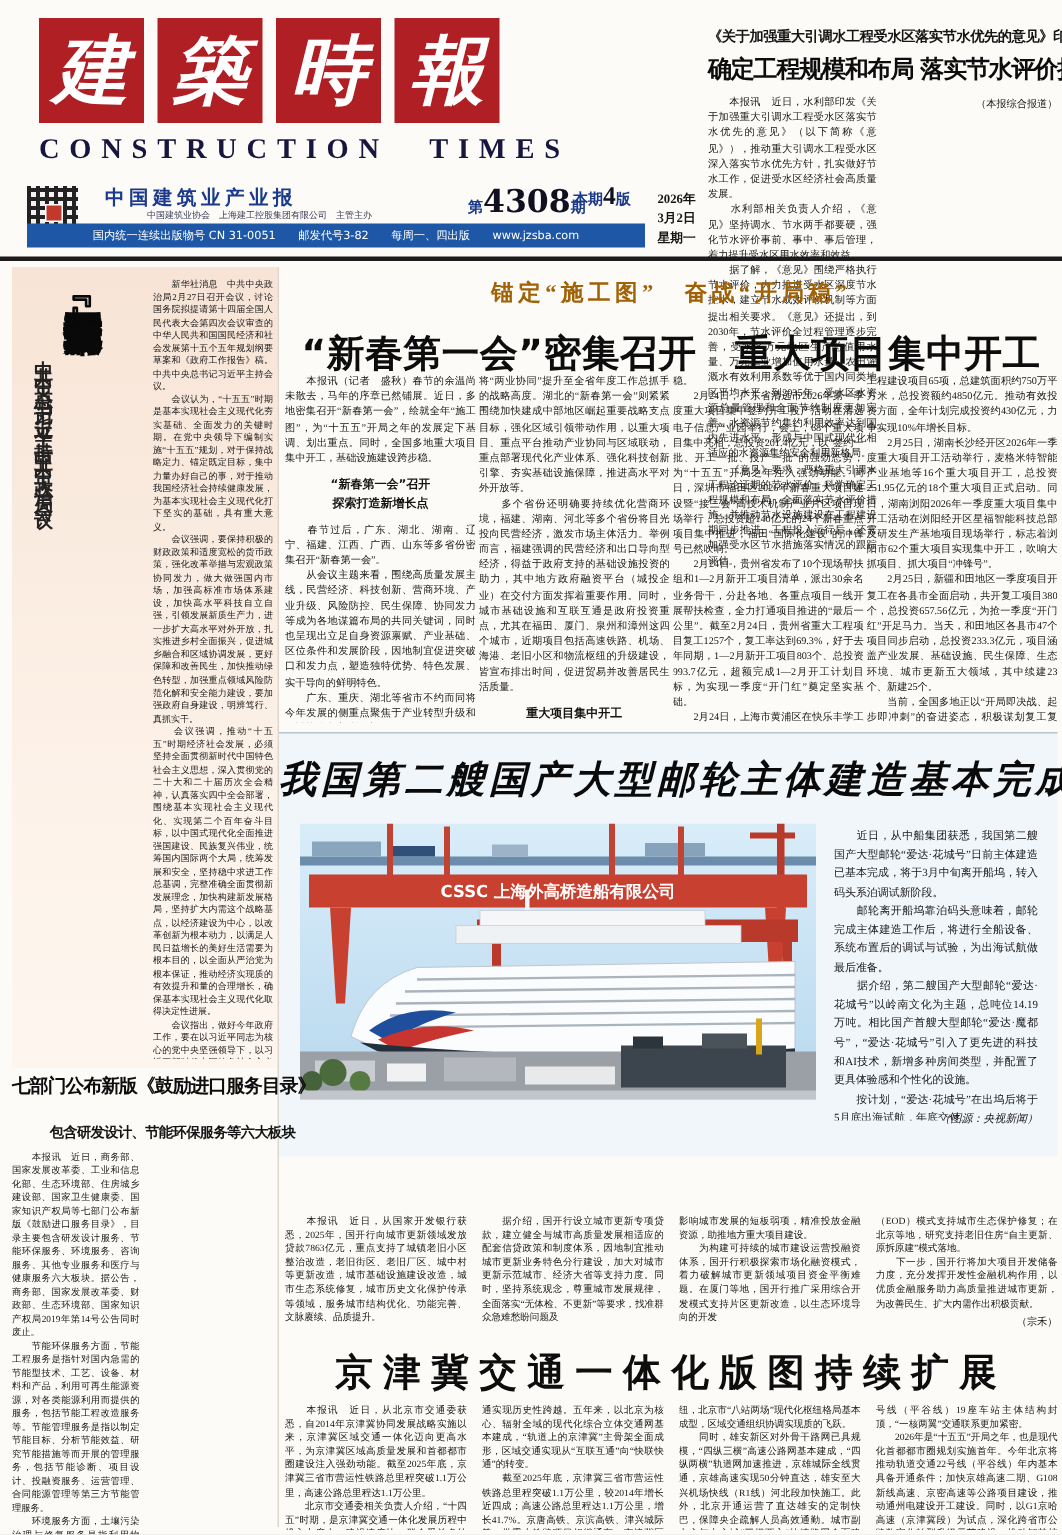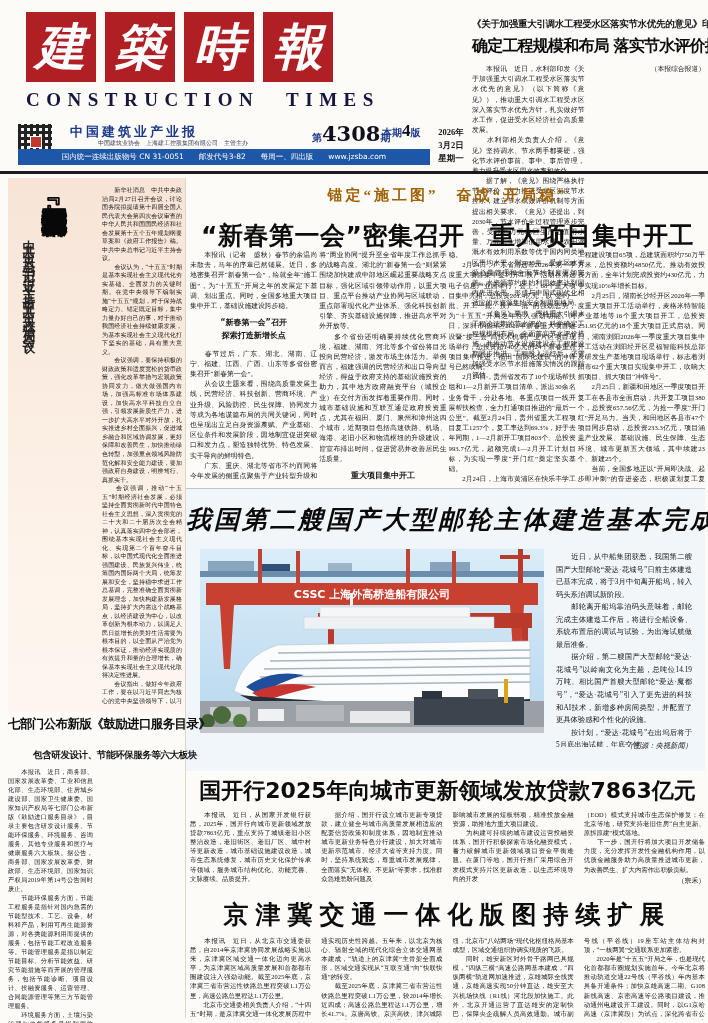--- a/index.html
+++ b/index.html
@@ -270,21 +270,20 @@
     <div class="cat-cols">
       <div class="body-txt">　　本报讯　近日，商务部、国家发展改革委、工业和信息化部、生态环境部、住房城乡建设部、国家卫生健康委、国家知识产权局等七部门公布新版《鼓励进口服务目录》，目录主要包含研发设计服务、节能环保服务、环境服务、咨询服务、其他专业服务和医疗与健康服务六大板块。据公告，商务部、国家发展改革委、财政部、生态环境部、国家知识产权局2019年第14号公告同时废止。
 　　节能环保服务方面，节能工程服务是指针对国内急需的节能型技术、工艺、设备、材料和产品，利用可再生能源资源，对各类能源利用而提供的服务，包括节能工程改造服务等。节能管理服务是指以制定节能目标、分析节能效益、研究节能措施等而开展的管理服务，包括节能诊断、项目设计、投融资服务、运营管理、合同能源管理等第三方节能管理服务。
 　　环境服务方面，土壤污染治理与修复服务是指利用物理、化学和生物的方法转移、吸收、降解和转化土壤中的污染物，使其浓度降低到可接受水平，或将有毒有害的污染物转化为无害物质的服务，包括农业用地污染防治修复服务、建设用地污染防治修复服务，及国外治理与修复土壤的先进技术方案等。
 　　咨询服务方面，技术管理咨询服务是指围绕特定技术改造、工程建设、科技成果推广与应用等开展的技术管理与咨询服务，包括引进国外先进技术和设备生产装置，聘请外籍技术人员提供技术咨询服务等。环境咨询服务是指围绕环境污染治理、预防监测、环保生产等领域开展的专业咨询服务，包括环境调查、环境影响评价、环境监理、环境工程咨询、环境管理体系认证、环境设计等咨询服务，以及为治理水体、大气及土壤等污染提供解决方案的咨询服务等。
 　　其他专业服务还包括绿色建筑（工程）及其他与低碳相关的设计、评估或认证服务。该服务是指与绿色低碳发展相关或与发展新质生产力相关的服务咨询、设计和验证服务，以及相关设计服务。
 　　据编制说明，目录的制订遵循三项原则：一是国内急需，适应产业高质量发展需求，生产性服务有利于加快形成和发展新质生产力和绿色低碳转型，生活性服务有利于满足人民群众对美好生活的需要；二是主管部门既有鼓励支持政策依据；三是国内禁止开放的服务进口领域不纳入。（本报综合报道）</div>
     </div>
   </div>
 
-  <div class="abs cdb-head h-sans">国开行2025年向城市更新领域发放贷款7863亿元</div>
   <div class="abs cdb-cols">
     <div class="col">
         <div class="body-txt">　　本报讯　近日，从国家开发银行获悉，2025年，国开行向城市更新领域发放贷款7863亿元，重点支持了城镇老旧小区整治改造，老旧街区、老旧厂区、城中村等更新改造，城市基础设施建设改造，城市生态系统修复，城市历史文化保护传承等领域，服务城市结构优化、功能完善、文脉赓续、品质提升。</div>
       </div>
     <div class="col">
         <div class="body-txt">　　据介绍，国开行设立城市更新专项贷款，建立健全与城市高质量发展相适应的配套信贷政策和制度体系，因地制宜推动城市更新业务特色分行建设，加大对城市更新示范城市、经济大省等支持力度。同时，坚持系统观念，尊重城市发展规律，全面落实“无体检、不更新”等要求，找准群众急难愁盼问题及</div>
       </div>
     <div class="col">
         <div class="body-txt">影响城市发展的短板弱项，精准投放金融资源，助推地方重大项目建设。
 　　为构建可持续的城市建设运营投融资体系，国开行积极探索市场化融资模式，着力破解城市更新领域项目资金平衡难题。在厦门等地，国开行推广采用综合开发模式支持片区更新改造，以生态环境导向的开发</div>

